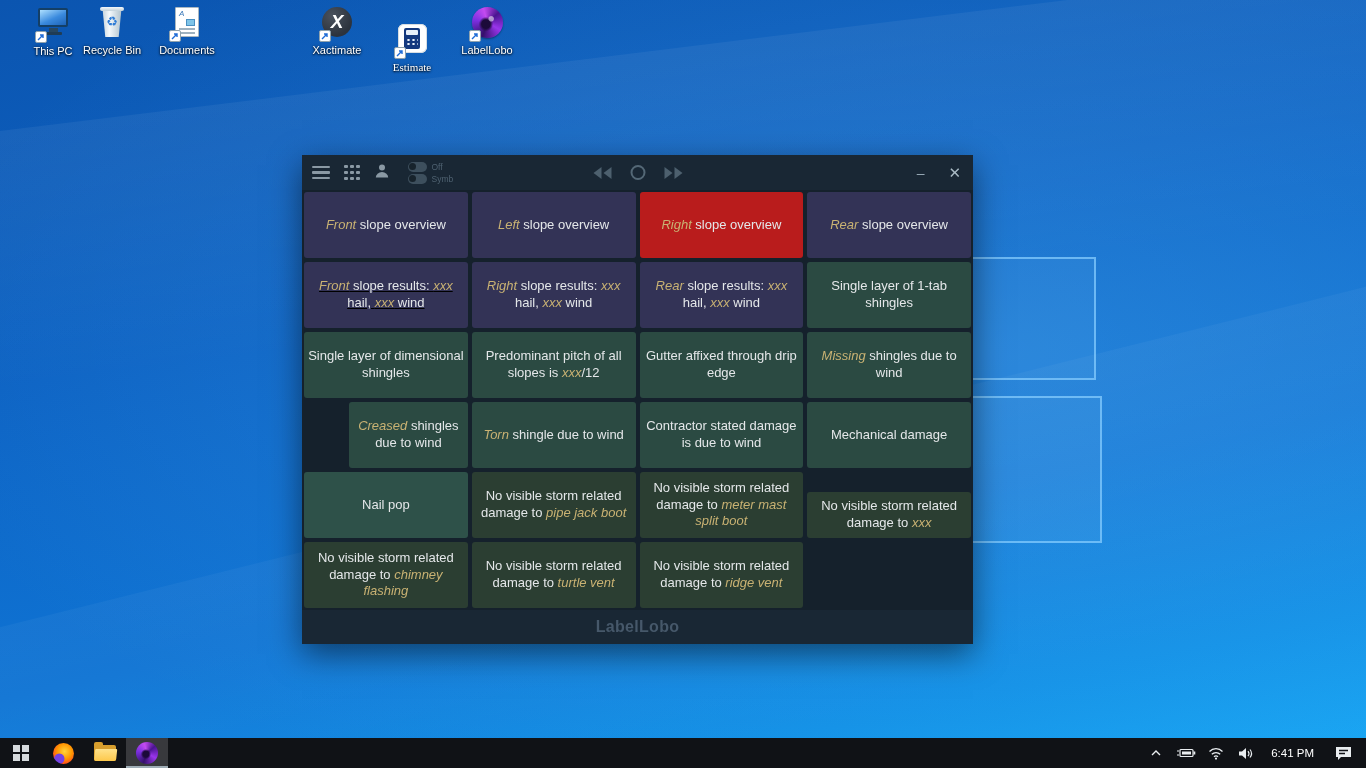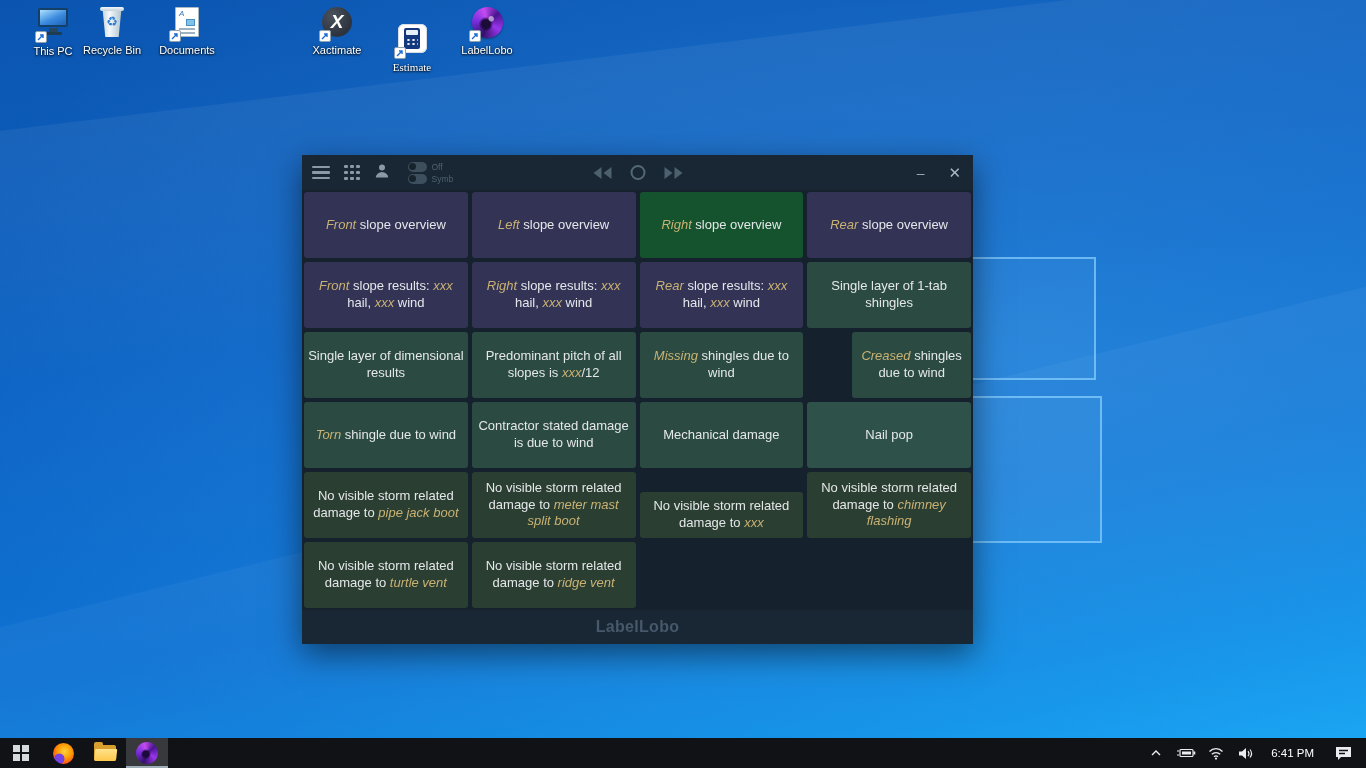--- a/index.html
+++ b/index.html
@@ -290,43 +290,46 @@
     </div>
   </div>
 
   <div class="tilegrid" id="tile-grid">
       <div class="tile" style="background: rgb(51, 51, 86);">
         <span class="tile-text"><span class="em">Front</span><span> slope overview</span></span>
       </div>
       <div class="tile" style="background: rgb(51, 51, 86);">
         <span class="tile-text"><span class="em">Left</span><span> slope overview</span></span>
       </div>
-      <div class="tile" style="background: #14532d; text-align: center;">
+      <div class="tile" style="background: #b91c1c; text-align: center;">
         <span class="tile-text"><span class="em">Right</span><span> slope overview</span></span>
       </div>
       <div class="tile" style="background: rgb(51, 51, 86);">
         <span class="tile-text"><span class="em">Rear</span><span> slope overview</span></span>
       </div>
-      <div class="tile" style="background: rgb(51, 51, 86);">
+      <div class="tile" style="background: rgb(51, 51, 86); text-decoration: underline;">
         <span class="tile-text"><span class="em">Front</span><span> slope results: </span><span class="em">xxx</span><span> hail, </span><span class="em">xxx</span><span> wind</span></span>
       </div>
       <div class="tile" style="background: rgb(51, 51, 86);">
         <span class="tile-text"><span class="em">Right</span><span> slope results: </span><span class="em">xxx</span><span> hail, </span><span class="em">xxx</span><span> wind</span></span>
       </div>
       <div class="tile" style="background: rgb(51, 51, 86);">
         <span class="tile-text"><span class="em">Rear</span><span> slope results: </span><span class="em">xxx</span><span> hail, </span><span class="em">xxx</span><span> wind</span></span>
       </div>
       <div class="tile" style="background: rgb(43, 74, 66);">
         <span class="tile-text"><span>Single layer of 1-tab shingles</span></span>
       </div>
       <div class="tile" style="background: rgb(43, 74, 66);">
-        <span class="tile-text"><span>Single layer of dimensional results</span></span>
+        <span class="tile-text"><span>Single layer of dimensional shingles</span></span>
       </div>
       <div class="tile" style="background: rgb(43, 74, 66);">
         <span class="tile-text"><span>Predominant pitch of all slopes is </span><span class="em">xxx</span><span>/12</span></span>
+      </div>
+      <div class="tile" style="background: rgb(43, 74, 66);">
+        <span class="tile-text"><span>Gutter affixed through drip edge</span></span>
       </div>
       <div class="tile" style="background: rgb(43, 74, 66);">
         <span class="tile-text"><span class="em">Missing</span><span> shingles due to wind</span></span>
       </div>
       <div class="tile" style="background: rgb(43, 74, 66); margin-left: 45px;">
         <span class="tile-text"><span class="em">Creased</span><span> shingles due to wind</span></span>
       </div>
       <div class="tile" style="background: rgb(43, 74, 66);">
         <span class="tile-text"><span class="em">Torn</span><span> shingle due to wind</span></span>
       </div>

